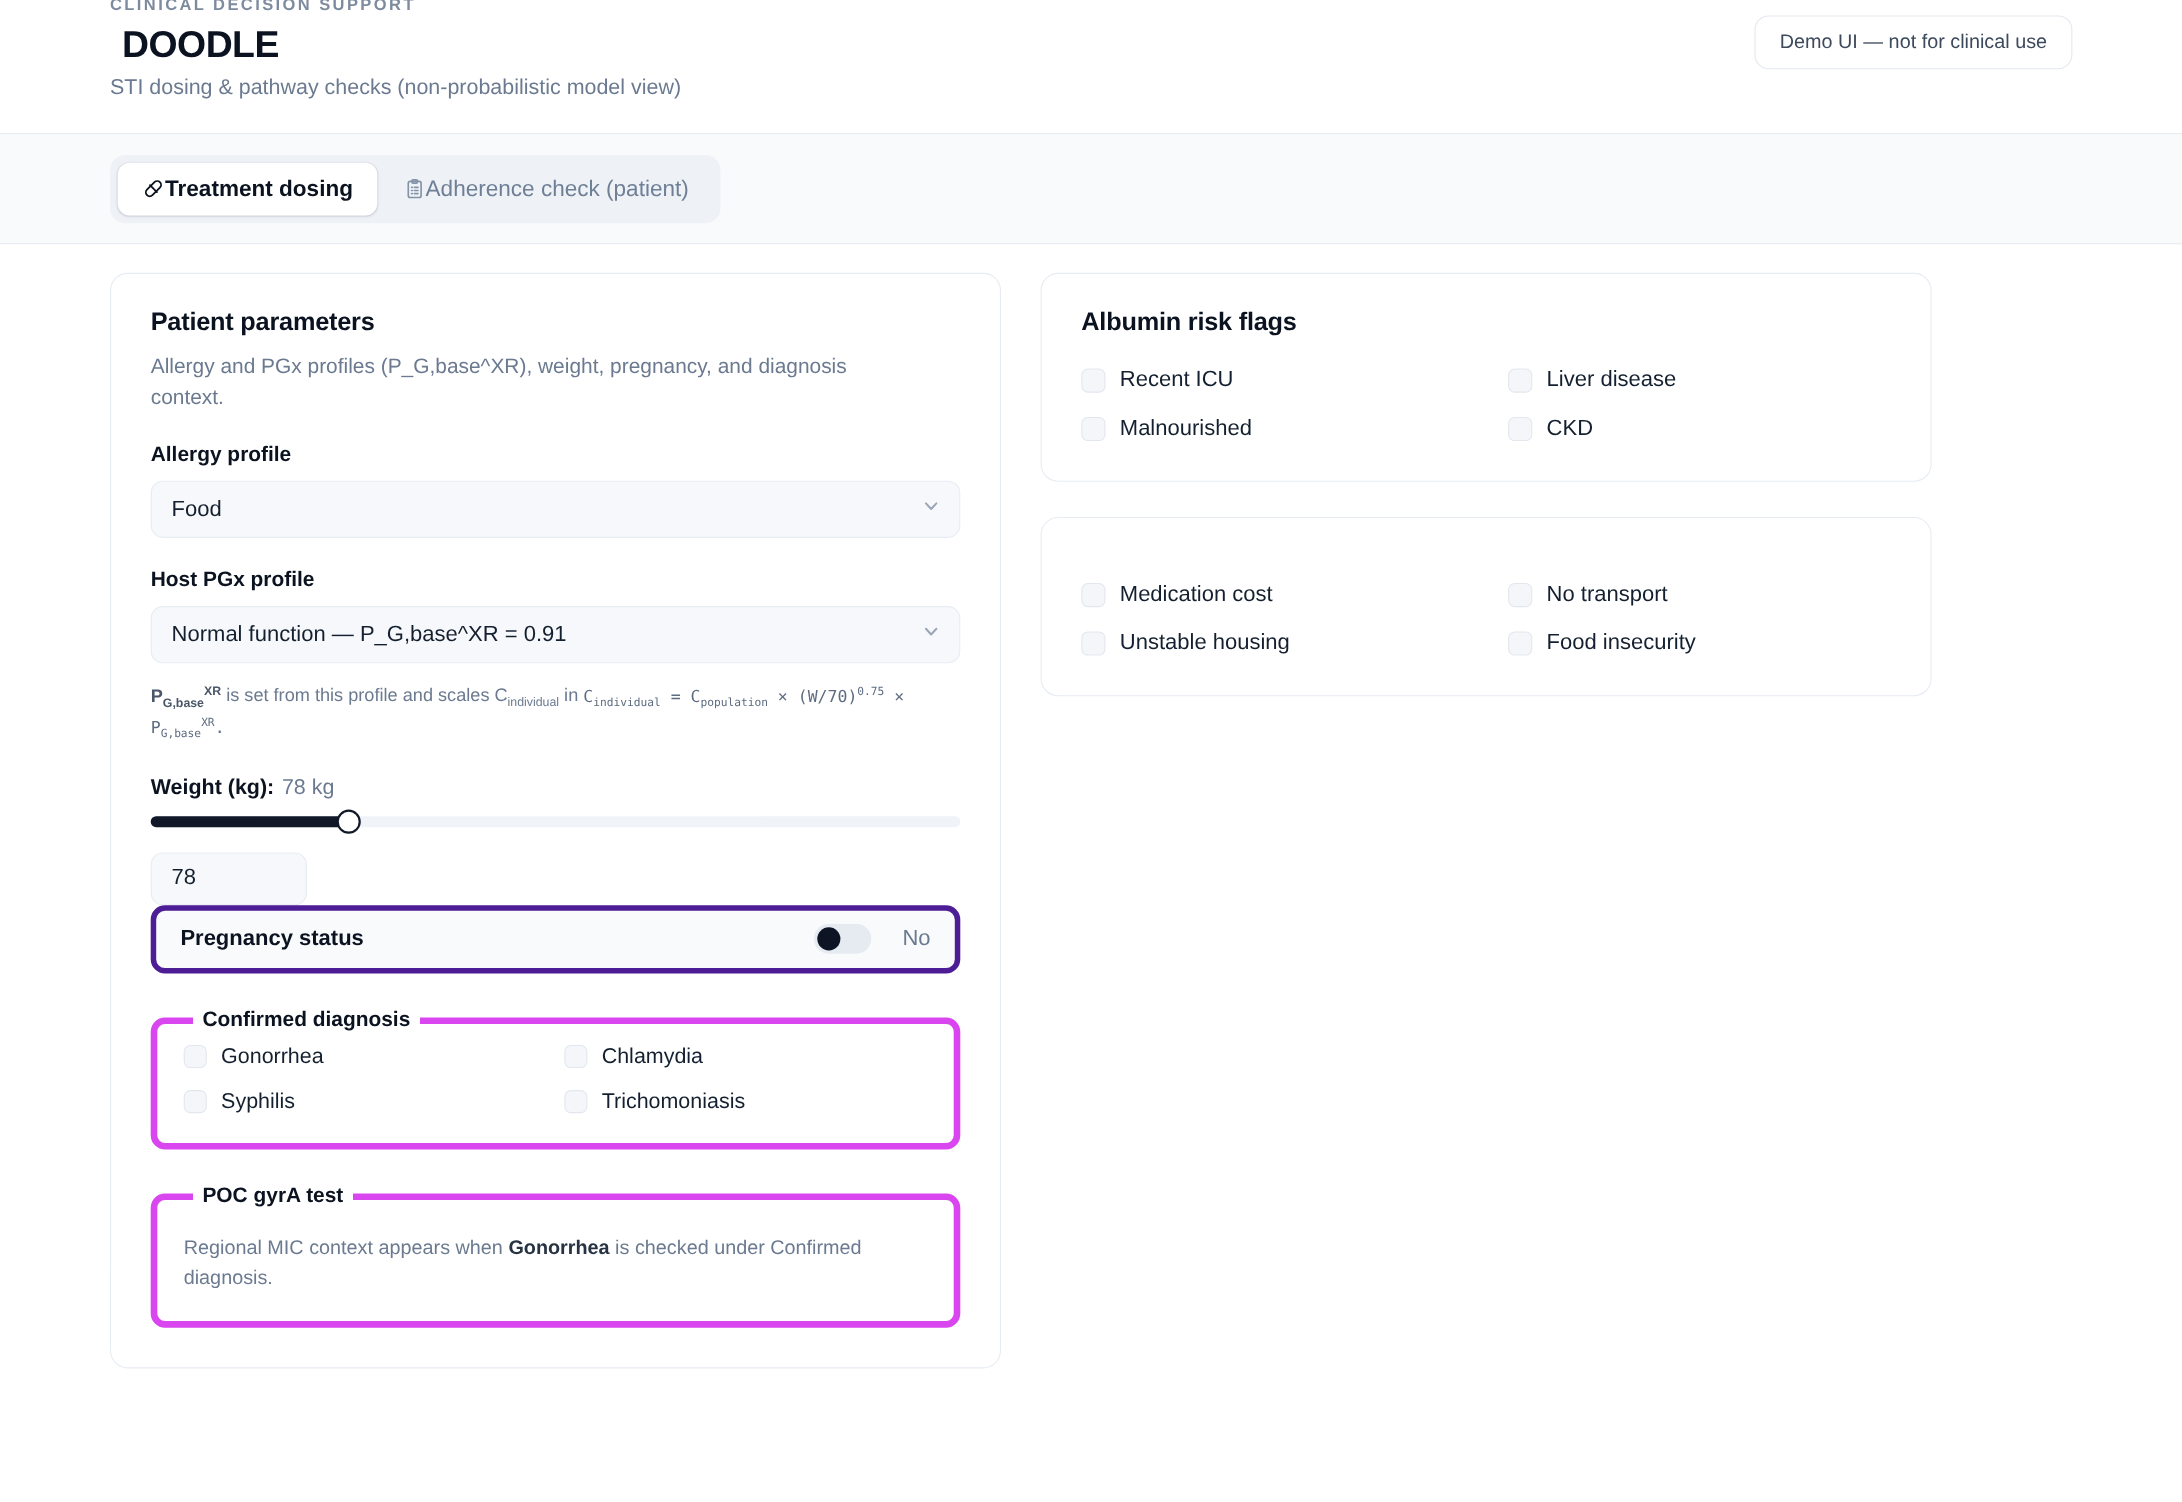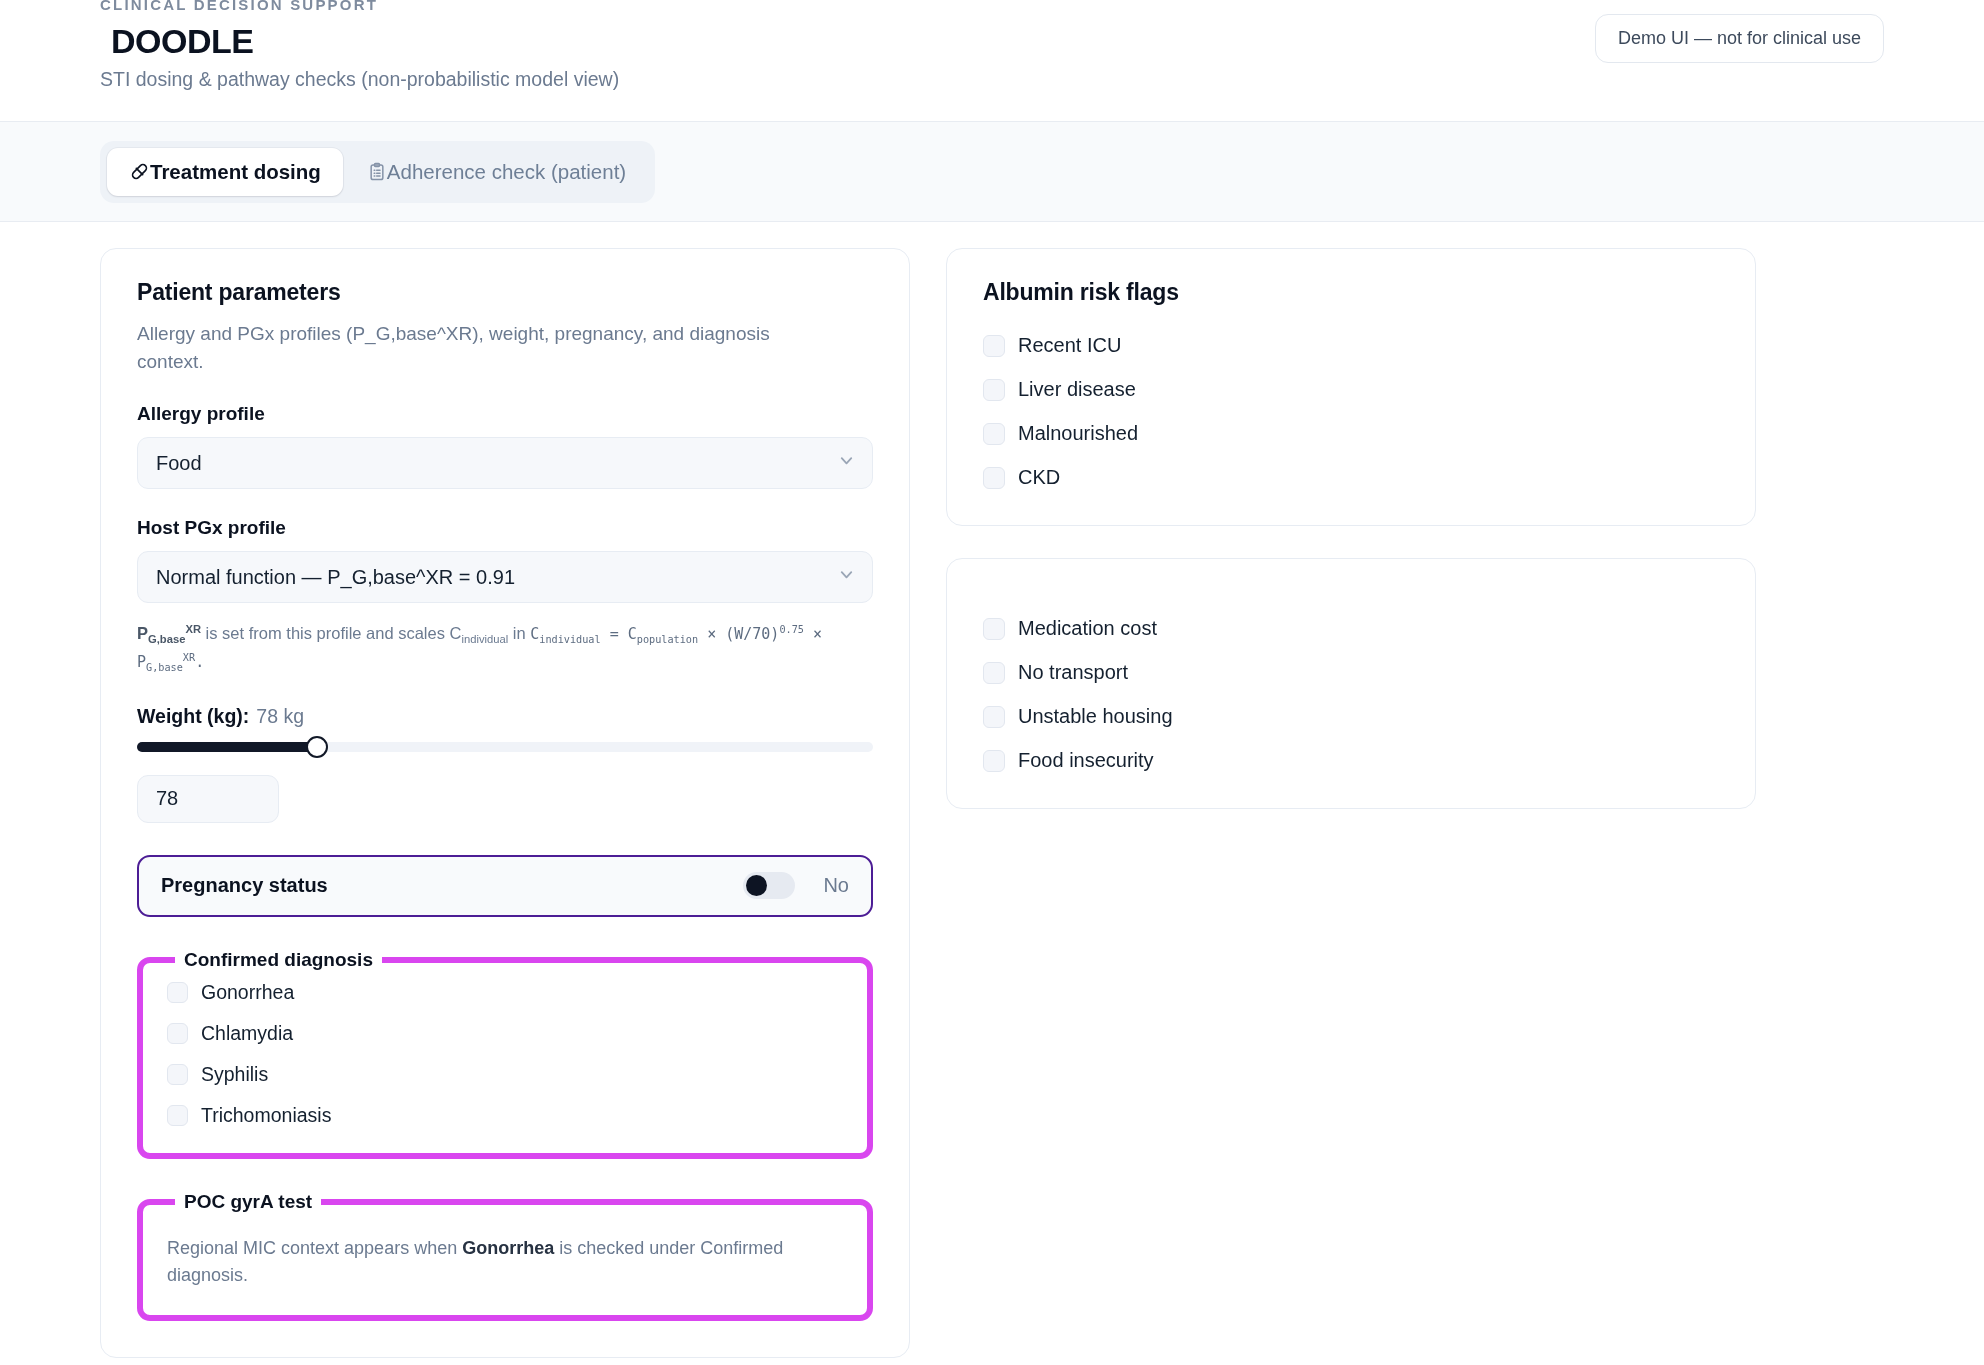--- a/index.html
+++ b/index.html
@@ -173,24 +173,23 @@
     background: #f6f8fb;
     border: 1px solid #e7ecf3;
     border-radius: 11px;
     display: flex; align-items: center;
     padding: 0 18px;
     font-size: 20px; color: #14202f;
   }
 
   
   .togglerow {
-    margin-top: 32px;
     height: 62px;
     background: #f8fafc;
-    border: 2px solid #4c1d95;
+    border: 5px solid #4c1d95;
     border-radius: 13px;
     display: flex; align-items: center; justify-content: space-between;
     padding: 0 22px;
   }
   .togglerow .t-label { font-size: 20px; font-weight: 700; color: #0b1220; }
   .toggle-wrap { display: flex; align-items: center; gap: 28px; }
   .switch {
     width: 52px; height: 27px; border-radius: 14px;
     background: #e6eaf1;
     position: relative; cursor: pointer;
@@ -209,21 +208,21 @@
     border-radius: 13px;
     padding: 0 24px 26px 24px;
   }
   .fieldset > legend {
     padding: 0 9px;
     margin-left: 8px;
     font-size: 19px; font-weight: 700; color: #0b1220;
   }
   .checkgrid {
     display: grid;
-    grid-template-columns: 1fr;
+    grid-template-columns: 1fr 1fr;
     row-gap: 18px; column-gap: 16px;
     margin-top: 10px;
   }
   .check {
     display: flex; align-items: center; gap: 13px;
     font-size: 19.5px; color: #14202f;
     cursor: pointer;
   }
   .cbox {
     width: 21px; height: 21px; flex: none;

